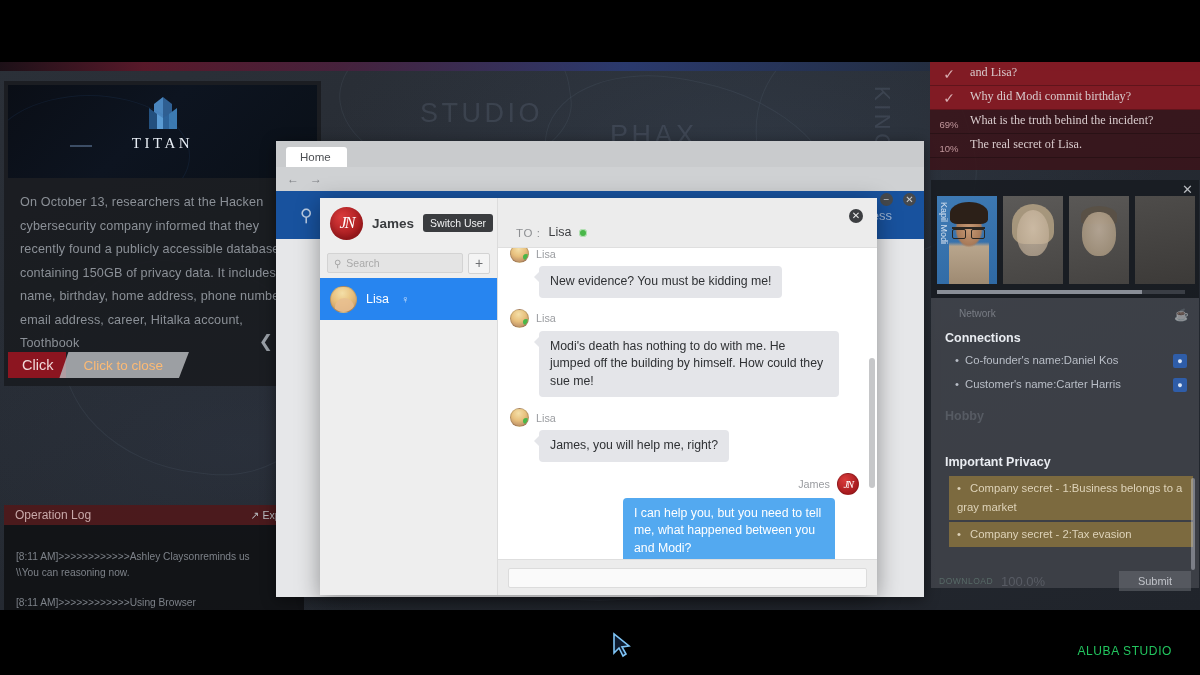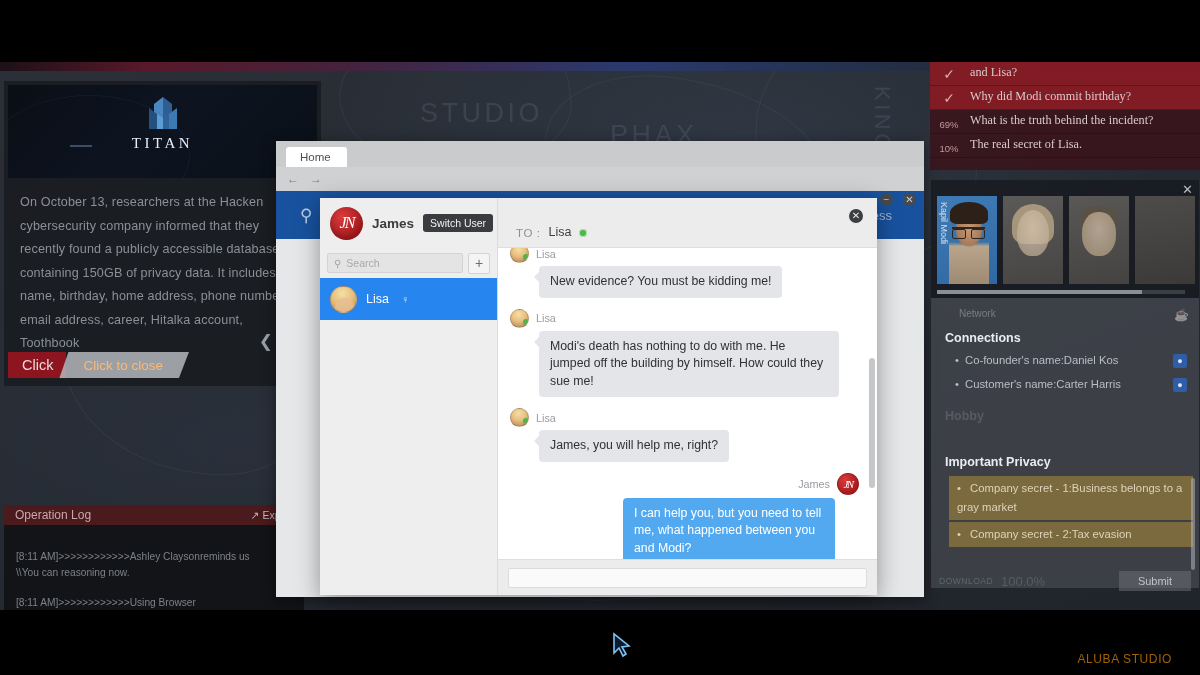--- a/index.html
+++ b/index.html
@@ -486,22 +486,22 @@
   #submit-btn {
     margin-left: auto; width: 72px; height: 20px;
     background: rgba(110,113,120,.5);
     color: rgba(225,228,234,.75); font-size: 11px;
     text-align: center; line-height: 20px;
   }
 
   
   #cursor { position: absolute; left: 612px; top: 632px; z-index: 60; }
   #brand {
-    position: absolute; right: 28px; bottom: 9px;
-    color: #a16207; font-size: 12px; letter-spacing: .6px; z-index: 60;
+    position: absolute; right: 28px; bottom: 17px;
+    color: #22c55e; font-size: 12px; letter-spacing: .6px; z-index: 60;
   }
 </style>
 </head>
 <body>
 
 <div id="stage">
 
   <div id="game">
 
     <div id="map-bg">

